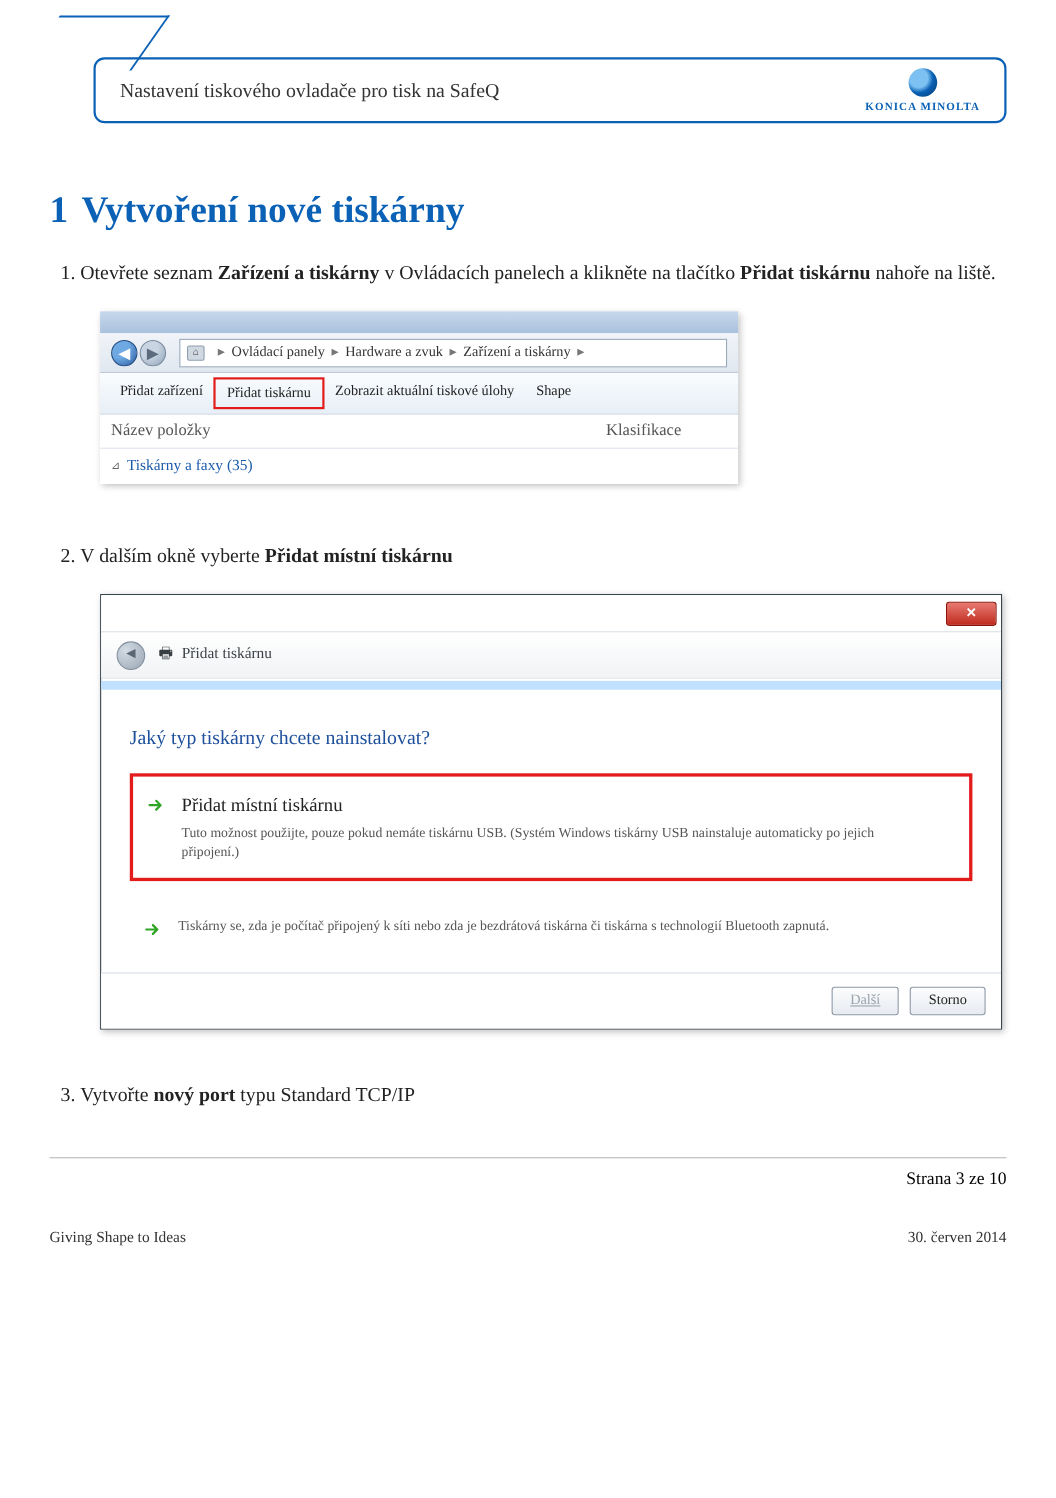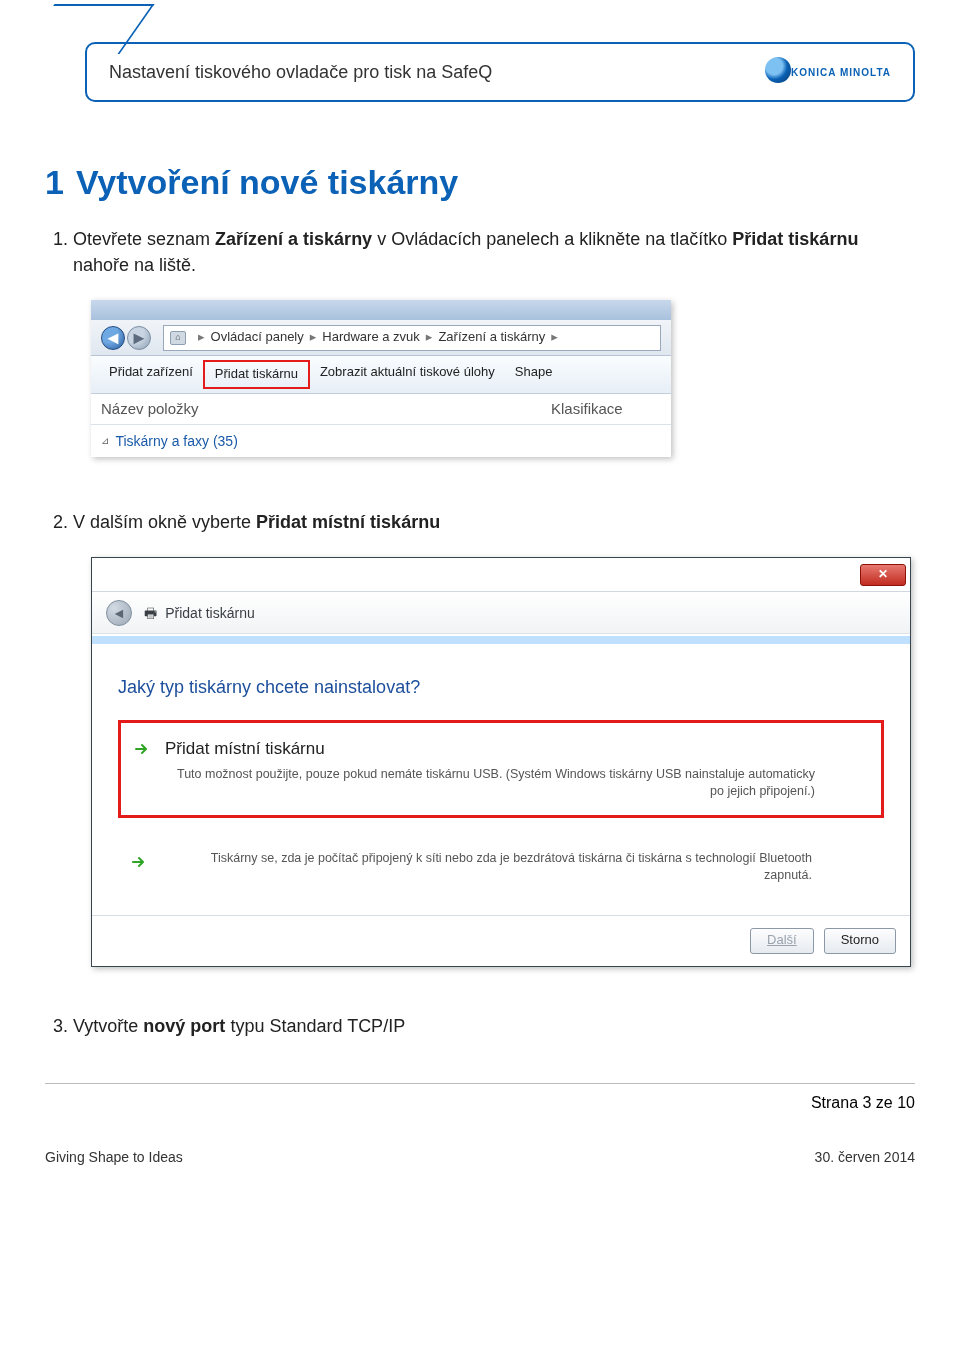--- a/index.html
+++ b/index.html
@@ -1,34 +1,34 @@
 <!DOCTYPE html>
 <html><head>
 <meta charset="utf-8">
 <style>
   * { box-sizing: border-box; margin: 0; padding: 0; }
   html, body { width: 960px; font-family: Arial, Helvetica, sans-serif; background: #fff; color: #000; }
   body { padding: 0; }
 
-  .page { width: 960px; min-height: 1362px; position: relative; padding: 30px 45px 40px 45px; }
+  .page { width: 960px; min-height: 1362px; position: relative; padding: 40px 45px 40px 45px; font-family: Liberation Serif, serif; }
 
   
   .header-frame { position: relative; height: 78px; margin-bottom: 55px; }
   .header-card {
     position: absolute; left: 40px; right: 0; top: 12px; height: 60px;
     border: 2px solid #0a61b5; border-radius: 10px; display: flex; align-items: center; justify-content: space-between;
     padding: 0 22px;
   }
   .header-notch {
     position: absolute; left: -8px; top: -26px; width: 100px; height: 50px;
     background: #fff; border-top: 2px solid #0a61b5; border-right: 2px solid #0a61b5;
     transform: skew(-35deg);
   }
   .header-title { position: relative; z-index: 1; font-size: 18px; color: #333; }
-  .km-logo { display: flex; flex-direction: row; align-items: center; font-size: 10px; color: #0a61b5; font-weight: bold; letter-spacing: 1px; }
+  .km-logo { display: flex; flex-direction: column; align-items: center; font-size: 10px; color: #0a61b5; font-weight: bold; letter-spacing: 1px; }
   .km-logo .globe {
     width: 26px; height: 26px; border-radius: 50%;
     background: radial-gradient(circle at 35% 35%, #7cc1f2 0 35%, #0a61b5 55%, #053766 100%);
     margin-bottom: 4px;
   }
 
   
   .h1 { color: #0a61b5; font-size: 34px; font-weight: bold; margin-bottom: 24px; }
   .h1 .num { margin-right: 12px; }
 
@@ -65,21 +65,21 @@
   .wiz-back { width:26px; height:26px; border-radius:50%; background:radial-gradient(circle at 30% 30%,#d3dbe4,#9aa7b5); border:1px solid #808e9d; margin-right:12px; display:flex; align-items:center; justify-content:center; color:#5b6773; }
   .wiz-body { padding: 14px 26px 16px 26px; }
   .wiz-bluebar { height: 8px; background:#bfe1ff; margin: 2px 0 16px 0; }
   .wiz-heading { color:#1d4f9c; font-size:18px; margin-bottom:20px; }
   .wiz-option { display:flex; align-items:flex-start; padding:14px 12px; }
   .wiz-option.boxed { border:3px solid #e31b1b; }
   .wiz-arrow { width:18px; height:18px; margin-right:14px; margin-top:3px; display:flex; align-items:center; justify-content:center; }
   .wiz-arrow svg { display:block; }
   .wiz-option h3 { font-weight:normal; font-size:17px; color:#222; margin-bottom:4px; }
   .wiz-option h3.blue { color:#1a5aa8; }
-  .wiz-option p { font-size:12.5px; color:#555; line-height:1.4; max-width:650px;text-align:right; }
+  .wiz-option p { font-size:12.5px; color:#555; line-height:1.4; max-width:650px; }
   .wiz-footer { display:flex; justify-content:flex-end; gap:10px; padding:12px 14px; border-top:1px solid #d7dee5; background:#fff; }
   .wiz-btn { height:26px; padding:0 16px; font-size:13px; border:1px solid #8c98a5; background:linear-gradient(#fdfdfe,#e6ebf0); border-radius:3px; display:flex; align-items:center; }
   .wiz-btn.disabled { color:#9aa3ad; }
 
   
   .footer-rule { border:none; border-top:1px solid #bbb; margin-top:44px; margin-bottom:10px; }
   .footer-row { display:flex; justify-content:space-between; font-size:14px; color:#333;margin-top:37px; }
   .footer-row .right { text-align:right; }
   .page-num { margin-bottom: 36px; text-align:right; }
 </style>

